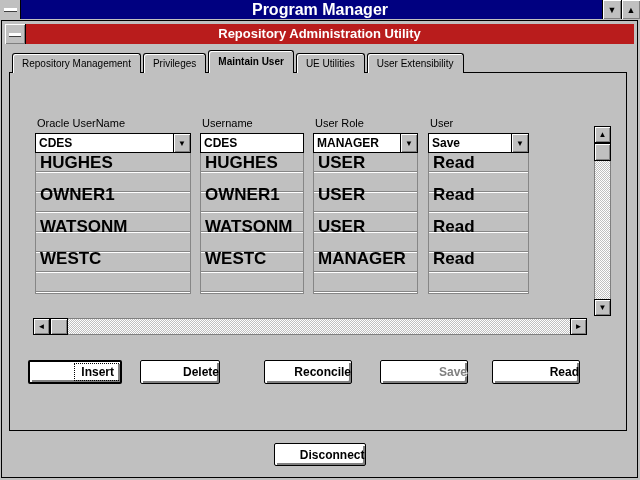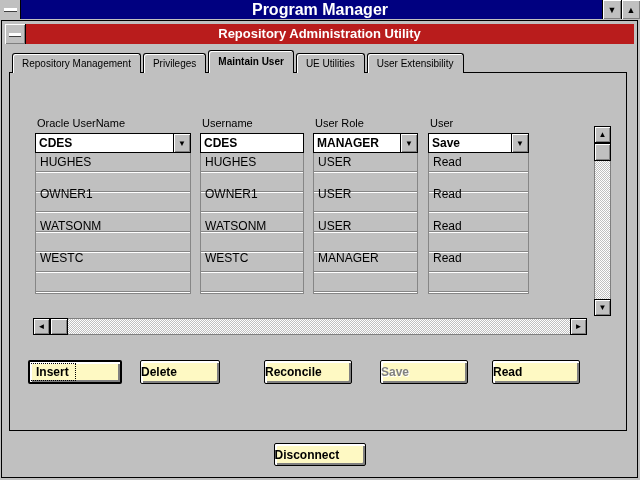--- a/index.html
+++ b/index.html
@@ -46,21 +46,21 @@
   .col { position:absolute; top:44px; }
   .col-header { height:16px; font-size:11px; color:#000; padding-left:2px; white-space:nowrap; }
   .combo { position:relative; height:20px; background:#fff; border:1px solid #000; }
   .combo-val { position:absolute; left:3px; top:1px; right:19px; height:16px; line-height:16px;
                font-size:12px; font-weight:bold; color:#000; overflow:hidden; }
   .combo-arrow { position:absolute; right:0; top:0; width:17px; height:18px; background:#c0c0c0;
                  border-left:1px solid #000; box-shadow:inset 1px 1px 0 #fff, inset -1px -1px 0 #808080;
                  display:flex; align-items:center; justify-content:center; font-size:8px; color:#000; }
   .rows { border:1px solid #868686; border-top:none; height:141px;
           background:repeating-linear-gradient(#c0c0c0 0 18px, #868686 18px 19px, #ffffff 19px 20px); }
-  .row { height:32px; line-height:19px; padding-left:4px; font-size:12px; font-weight:normal; color:#000;
+  .row { height:32px; line-height:19px; padding-left:4px; font-size:17px; font-weight:bold; color:#000;
          overflow:hidden; white-space:nowrap; }
 
   
   .scroll-btn { position:absolute; width:17px; height:17px; background:#c0c0c0; border:1px solid #000;
                 box-shadow:inset 1px 1px 0 #fff, inset -1px -1px 0 #808080;
                 display:flex; align-items:center; justify-content:center; font-size:8px; color:#000; }
   .vscroll { position:absolute; left:584px; top:53px; width:17px; height:190px;
              background:repeating-conic-gradient(#fff 0% 25%, #c0c0c0 0% 50%) 0 0 / 2px 2px;
              border:1px solid #808080; }
   .vscroll .up { left:-1px; top:-1px; }
@@ -70,24 +70,24 @@
 
   .hscroll { position:absolute; left:23px; top:245px; width:554px; height:17px;
              background:repeating-conic-gradient(#fff 0% 25%, #c0c0c0 0% 50%) 0 0 / 2px 2px;
              border:1px solid #808080; }
   .hscroll .left { left:-1px; top:-1px; }
   .hscroll .right { right:-1px; top:-1px; }
   .hthumb { position:absolute; left:16px; top:-1px; width:18px; height:17px; background:#c0c0c0;
             border:1px solid #000; box-shadow:inset 1px 1px 0 #fff, inset -1px -1px 0 #808080; }
 
   
-  .btn { position:absolute; height:24px; background:#fef9c3; border:1px solid #000; border-radius:2px;
+  .btn { position:absolute; height:24px; background:#ffffff; border:1px solid #000; border-radius:2px;
          box-shadow:inset 1px 1px 0 #fff, inset 2px 2px 0 #fff, inset -1px -1px 0 #808080, inset -2px -2px 0 #808080;
          font-family:"Liberation Sans", sans-serif; font-size:12px; font-weight:bold; color:#000;
-         display:flex; align-items:center; justify-content:flex-start; cursor:default; }
+         display:flex; align-items:center; justify-content:flex-end; cursor:default; }
   .btn.default { border:2px solid #000; }
   .btn.default .btn-label { outline:1px dotted #000; padding:1px 6px; }
   .btn.disabled { color:#808080; text-shadow:1px 1px 0 #fff; }
   .btnrow-top { top:287px; }
 
   .disconnect { left:50%; transform:translateX(-50%); top:422px; width:92px; height:23px; position:absolute; }
 </style>
 </head>
 <body>
 

